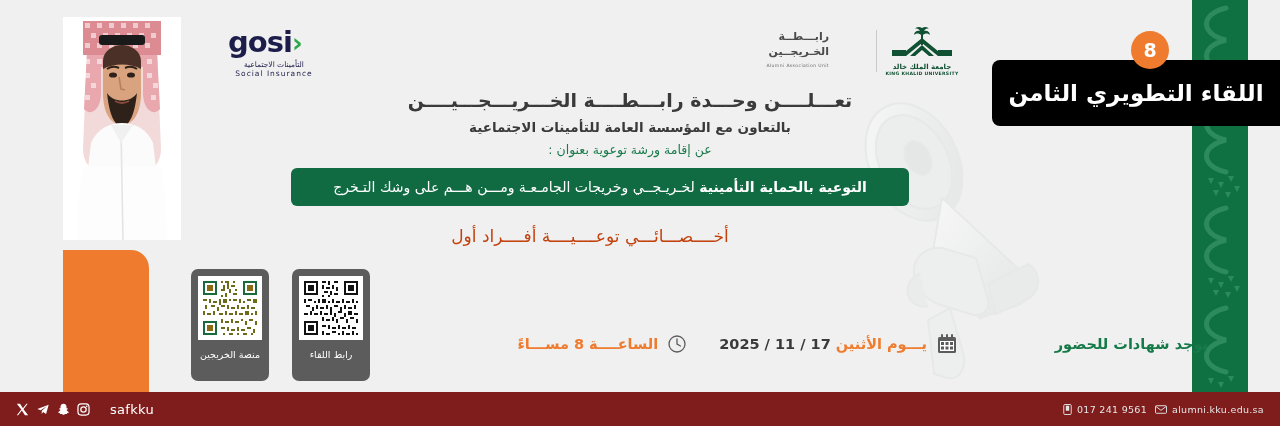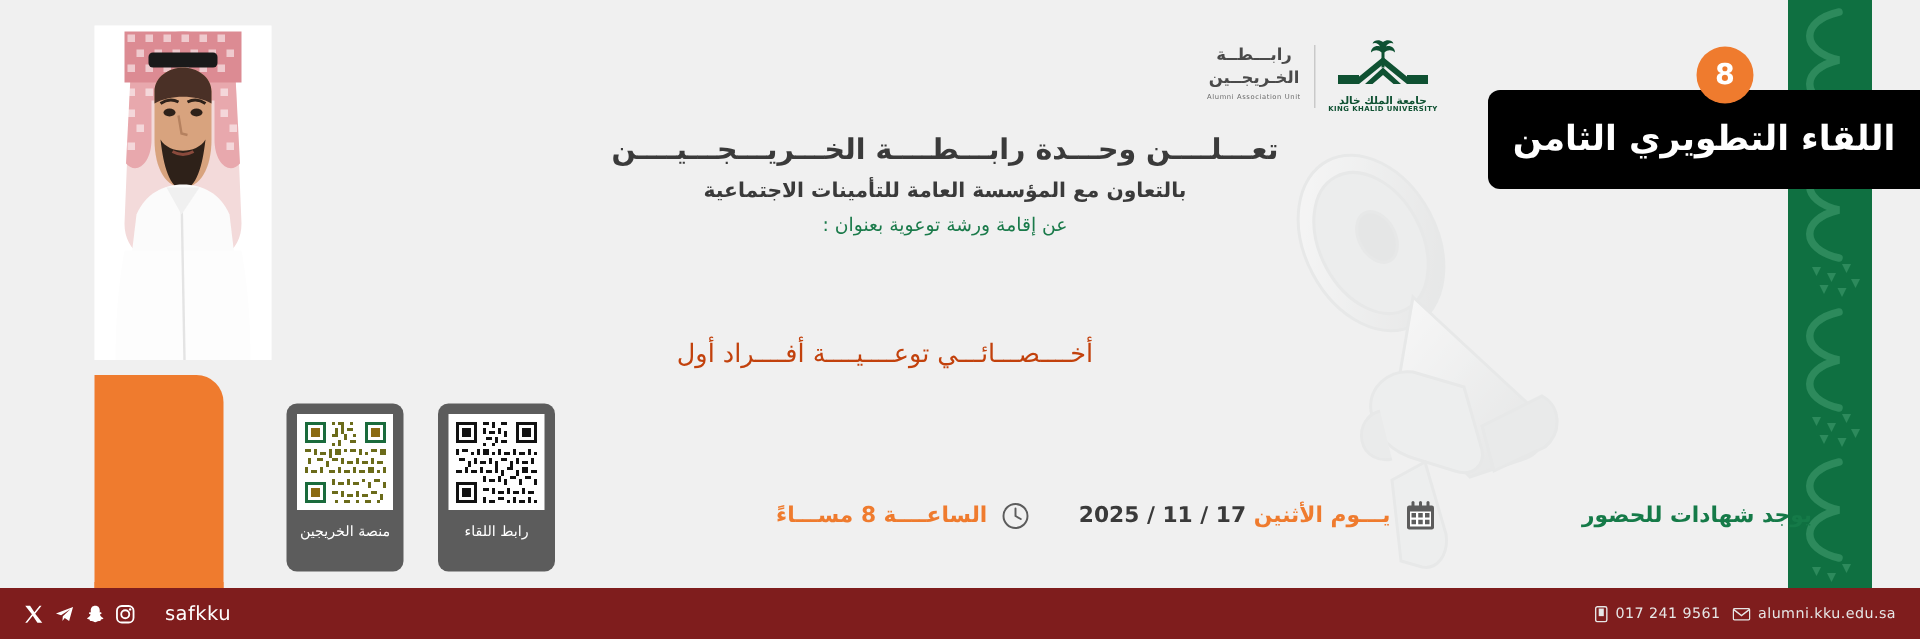--- a/index.html
+++ b/index.html
@@ -58,21 +58,21 @@
   .gosi-logo{position:absolute;left:228px;top:28px;width:92px;height:52px;z-index:4;}
   .gosi-word{
     font-size:29px;font-weight:bold;color:#1d1d4b;letter-spacing:-1px;
     line-height:1;direction:ltr;display:flex;align-items:center;
   }
   .gosi-arrow{color:#2aa84a;font-size:26px;margin-right:-2px;font-weight:bold;}
   .gosi-sub{direction:ltr;text-align:center;margin-top:3px;}
   .gosi-sub-ar{font-size:7.5px;color:#1d1d4b;letter-spacing:.3px;}
   .gosi-sub-en{font-size:7.5px;color:#1d1d4b;letter-spacing:1px;}
 
-  .alumni-logo{position:absolute;left:800px;top:30px;width:72px;height:48px;z-index:4;direction:rtl;text-align:center;}
+  .alumni-logo{position:absolute;left:757px;top:30px;width:72px;height:48px;z-index:4;direction:rtl;text-align:right;}
   .alumni-ar1{font-size:11px;color:#4a4a4a;font-weight:bold;letter-spacing:2px;line-height:1.35;}
   .alumni-ar2{font-size:11px;color:#4a4a4a;font-weight:bold;letter-spacing:2px;line-height:1.35;}
   .alumni-en{font-size:4.5px;color:#6a6a6a;letter-spacing:.4px;margin-top:3px;direction:ltr;}
 
   .logo-divider{position:absolute;left:876px;top:30px;width:1px;height:42px;background:#c9c9c9;z-index:4;}
 
   .kku-logo{position:absolute;left:884px;top:26px;width:76px;height:52px;z-index:4;text-align:center;}
   .kku-ar{font-size:7px;color:#0f5132;font-weight:bold;letter-spacing:.3px;margin-top:1px;}
   .kku-en{font-size:4.6px;color:#0f5132;font-weight:bold;letter-spacing:.3px;}
 
@@ -256,20 +256,30 @@
         <path d="M52 84 q7 4 14 0" stroke="#8a4a3c" stroke-width="2" fill="none"></path>
         <path d="M28 126 C34 112 46 106 59 106 C72 106 84 112 90 126 L96 176 L22 176 Z" fill="#fbfbfb"></path>
         <path d="M20 150 C16 172 14 196 14 223 L104 223 C104 196 102 172 98 150 Z" fill="#fdfdfd"></path>
         <path d="M58 112 L60 223" stroke="#e4e4e4" stroke-width="1.6"></path>
         <path d="M48 108 L58 126 L70 108" fill="#f0f0f0"></path>
       </g>
     </svg>
   </div>
   <div class="orange-block"></div>
 
+  <div class="gosi-logo">
+    <div class="gosi-word">
+      <span>gosi</span>
+      <span class="gosi-arrow">›</span>
+    </div>
+    <div class="gosi-sub">
+      <div class="gosi-sub-ar">التأمينات الاجتماعية</div>
+      <div class="gosi-sub-en">Social Insurance</div>
+    </div>
+  </div>
 
   <div class="alumni-logo">
     <div class="alumni-ar1">رابـــطــة</div>
     <div class="alumni-ar2">الخـريجــين</div>
     <div class="alumni-en">Alumni Association Unit</div>
   </div>
   <div class="logo-divider"></div>
 
   <div class="kku-logo">
     <svg viewBox="0 0 76 32" aria-hidden="true">
@@ -284,20 +294,23 @@
     <div class="kku-ar">جامعة الملك خالد</div>
     <div class="kku-en">KING KHALID UNIVERSITY</div>
   </div>
 
   <div class="headline">
     <div class="hl1">تعـــلــــن وحـــدة رابـــطــــة الخـــريـــجـــيــــن</div>
     <div class="hl2">بالتعاون مع المؤسسة العامة للتأمينات الاجتماعية</div>
     <div class="hl3">عن إقامة ورشة توعوية بعنوان :</div>
   </div>
 
+  <div class="green-banner">
+    <span class="gb-text"><span class="gb-bold">التوعية بالحماية التأمينية</span> <span class="gb-light">لخـريـجــي وخريجات الجامـعـة ومـــن هـــم على وشك التـخرج</span></span>
+  </div>
 
   <div class="speaker">
     <div class="sp-line2">أخــــصـــائـــي توعــــيــــة أفــــراد أول</div>
   </div>
 
   <div class="certs">يوجد شهادات للحضور</div>
 
   <div class="dt-row">
     <svg class="cal-icon" width="22" height="22" viewBox="0 0 22 22" aria-hidden="true">
       <rect x="2" y="4" width="18" height="16" rx="1.5" fill="#5c5c5c"></rect>

